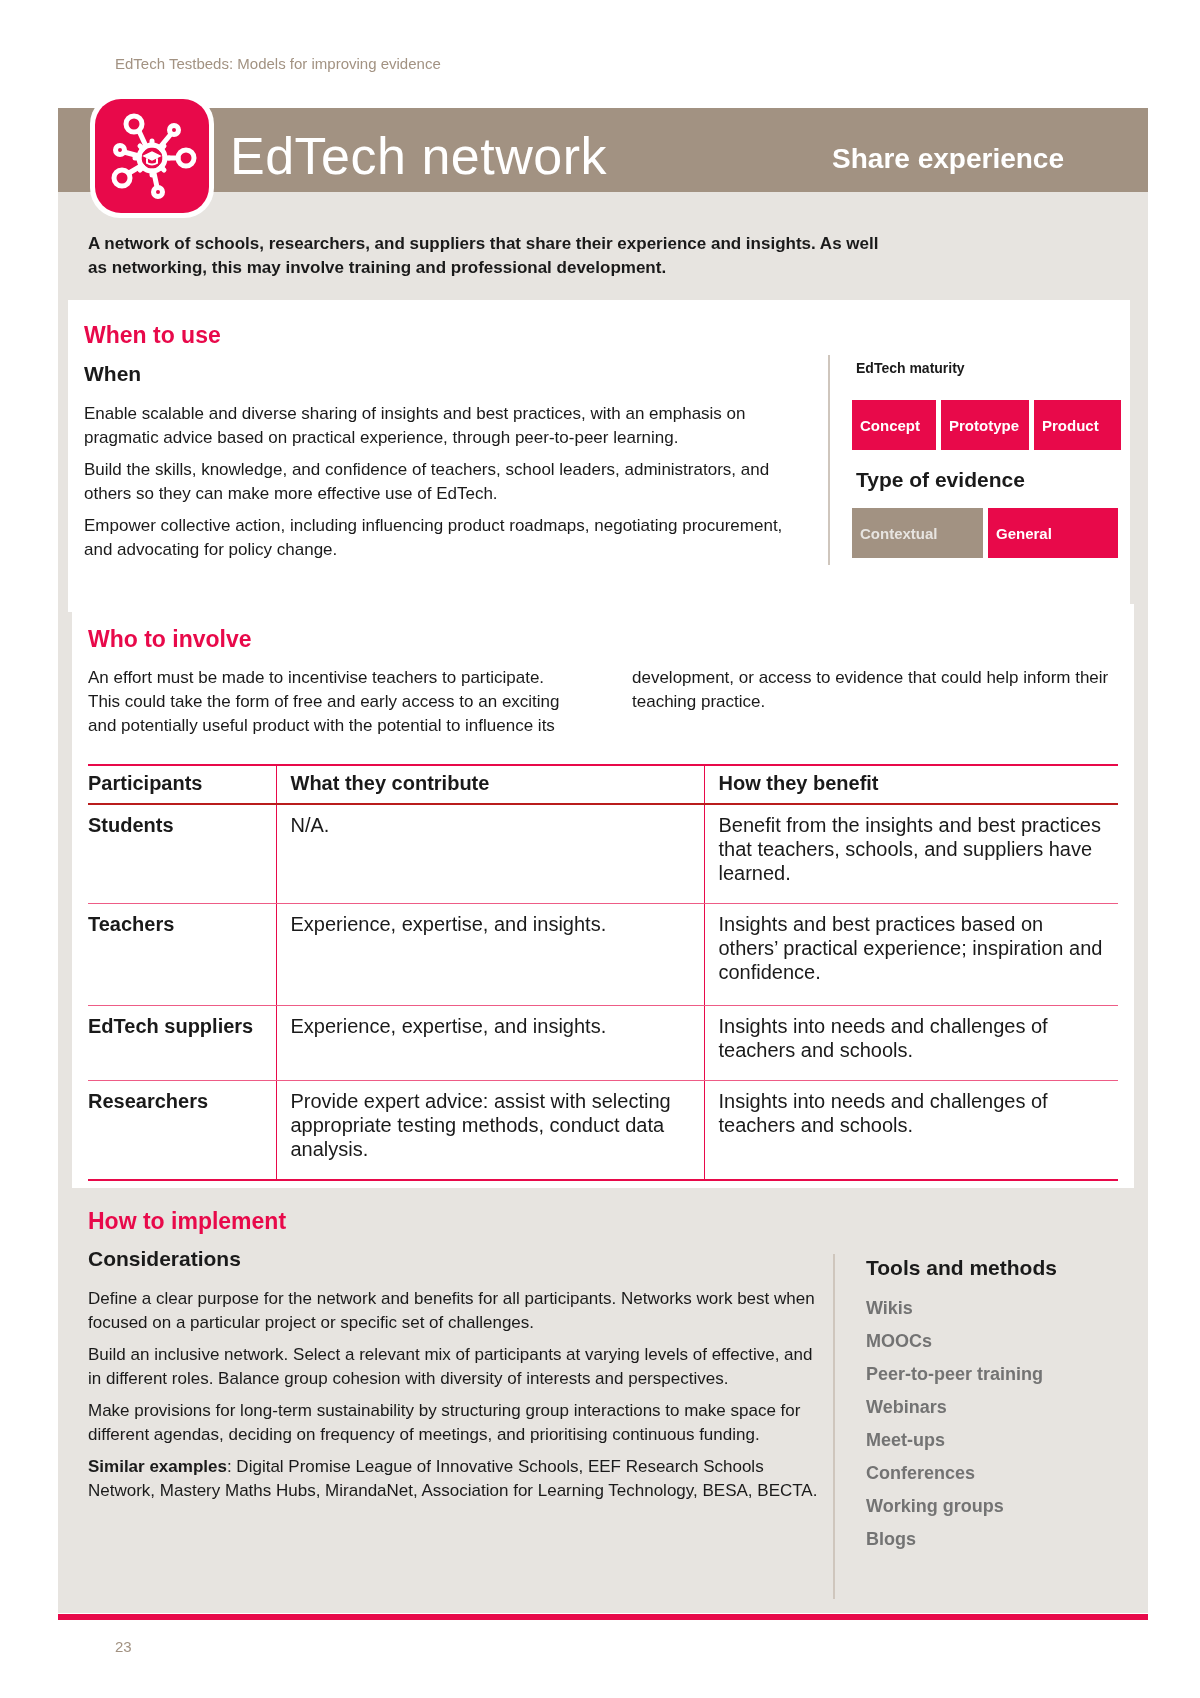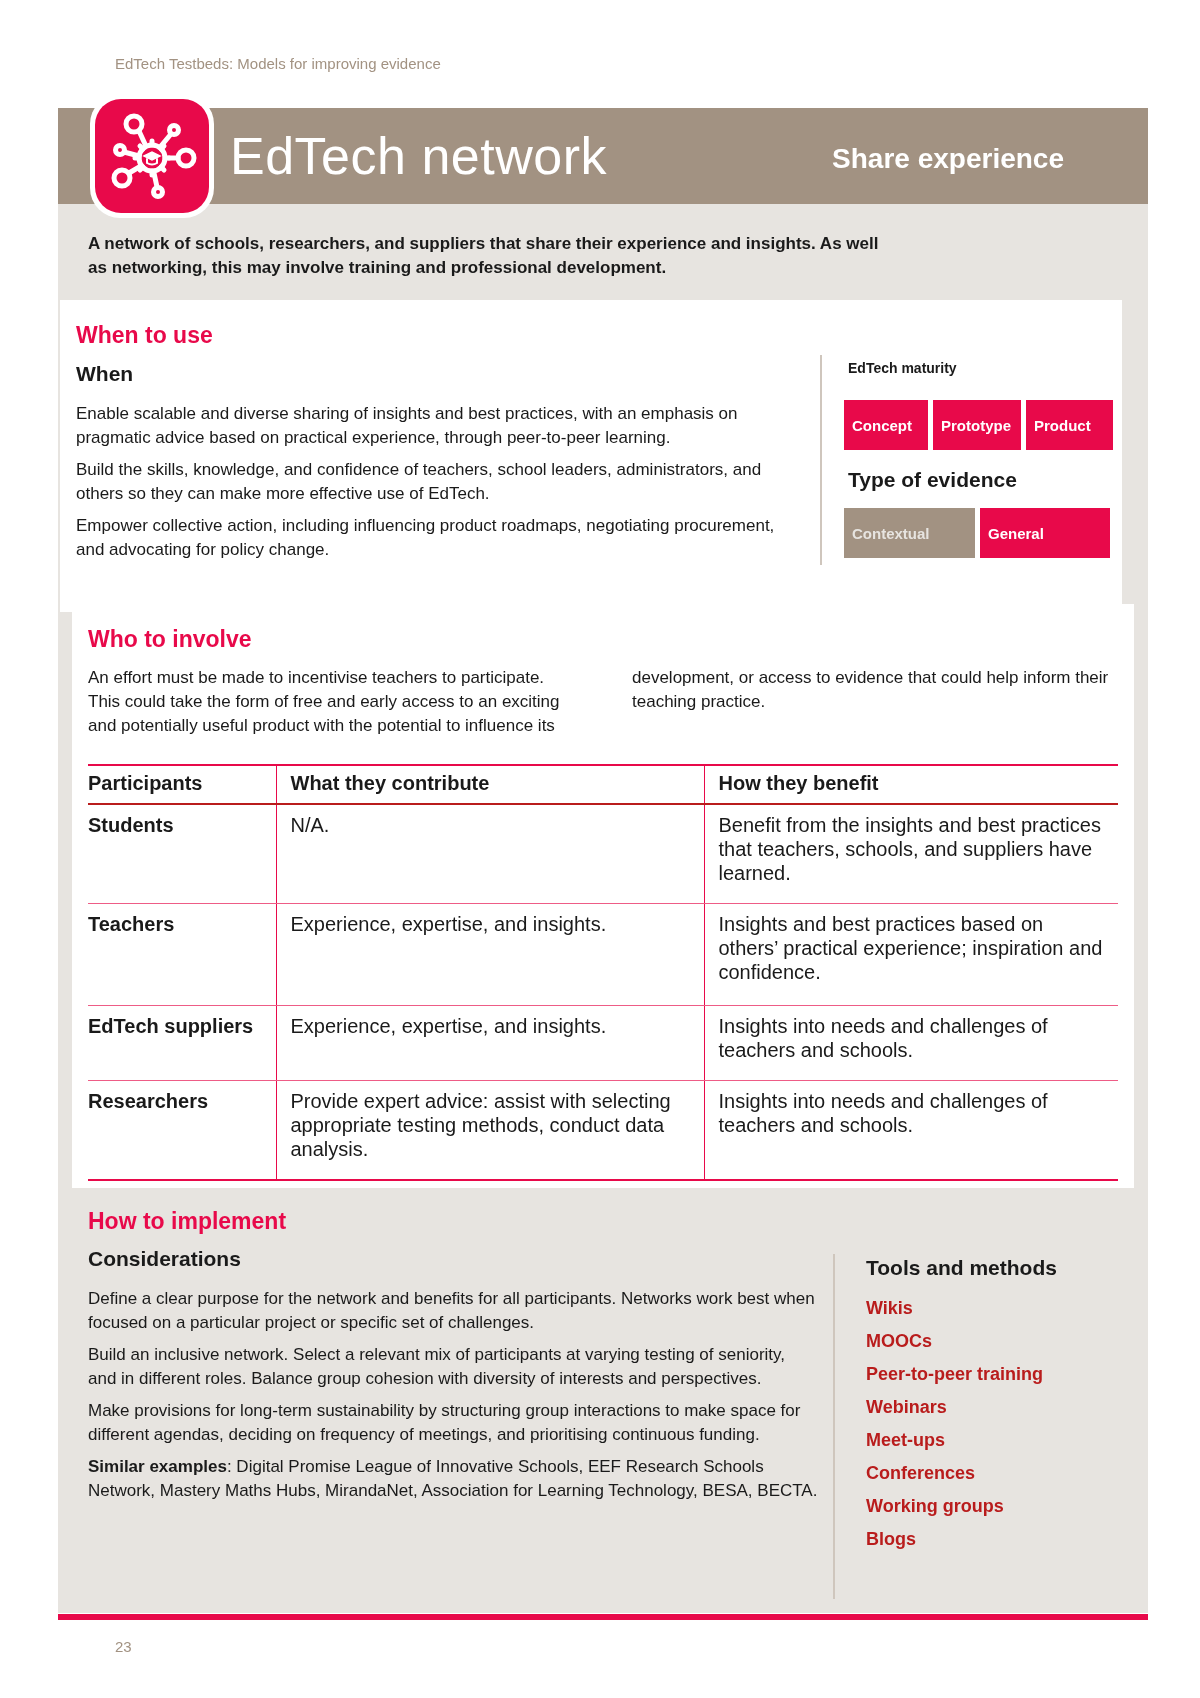--- a/index.html
+++ b/index.html
@@ -2,31 +2,31 @@
 <html><head>
 <meta charset="utf-8">
 <style>
   * { box-sizing: border-box; margin: 0; padding: 0; }
   html, body { width: 1200px; height: 1698px; background: #ffffff; }
   body { font-family: "Liberation Sans", sans-serif; color: #1a1a1a; position: relative; overflow: hidden; }
 
   .running-head { position: absolute; left: 115px; top: 55px; font-size: 15px; color: #a29282; }
 
   .card { position: absolute; left: 58px; top: 108px; width: 1090px; height: 1505px; background: #e7e4e0; }
-  .banner { position: absolute; left: 0; top: 0; width: 1090px; height: 96px; background: #a29282; }
+  .banner { position: absolute; left: 0; top: 0; width: 1090px; height: 84px; background: #a29282; }
   .banner-title { position: absolute; left: 172px; top: 18px; font-size: 52px; color: #ffffff; font-weight: normal; letter-spacing: 0.5px; }
   .banner-category { position: absolute; right: 84px; top: 35px; font-size: 28px; color: #ffffff; font-weight: bold; }
 
   .logo { position: absolute; left: 32px; top: -14px; width: 124px; height: 124px; background: #ffffff; border-radius: 30px; padding: 5px; }
   .logo-inner { width: 114px; height: 114px; background: #e8094a; border-radius: 26px; display: flex; align-items: center; justify-content: center; }
 
   .intro { position: absolute; left: 30px; top: 124px; width: 800px; font-size: 17px; line-height: 24px; color: #1a1a1a; font-weight: bold; }
 
   .panel { position: absolute; background: #ffffff; }
-  .panel-when { left: 2px; top: 192px; width: 1062px; height: 312px; }
+  .panel-when { left: 10px; top: 192px; width: 1062px; height: 312px; }
   .panel-who { left: 14px; top: 496px; width: 1062px; height: 584px; }
 
   .section-title { font-size: 23px; font-weight: bold; color: #e8094a; }
   .sub-title { font-size: 21px; font-weight: bold; color: #1a1a1a; }
   p.body { font-size: 17px; line-height: 24px; color: #1a1a1a; }
 
   .when-title { position: absolute; left: 16px; top: 22px; }
   .goals-title { position: absolute; left: 16px; top: 62px; }
   .goals-list { position: absolute; left: 16px; top: 102px; width: 720px; }
   .goals-list p { margin-bottom: 8px; }
@@ -62,21 +62,21 @@
   tr.r-suppliers td { height: 75px; }
   tr.r-researchers td { height: 96px; }
 
   .how-title { position: absolute; left: 30px; top: 1100px; }
   .consid-title { position: absolute; left: 30px; top: 1139px; }
   .consid-list { position: absolute; left: 30px; top: 1179px; width: 730px; }
   .consid-list p { margin-bottom: 8px; }
   .how-divider { left: 775px; top: 1146px; height: 345px; }
   .tools-title { position: absolute; left: 808px; top: 1148px; font-size: 21px; }
   .tools-list { position: absolute; left: 808px; top: 1190px; list-style: none; }
-  .tools-list li { font-size: 18px; font-weight: bold; color: #b91c1c; height: 33px; }
+  .tools-list li { font-size: 18px; font-weight: bold; color: #737373; height: 33px; }
 
   .footer-bar { position: absolute; left: 58px; top: 1614px; width: 1090px; height: 6px; background: #e8094a; }
   .page-number { position: absolute; left: 115px; top: 1638px; font-size: 15px; color: #a29282; }
 </style>
 </head>
 <body>
 
 <div class="running-head">EdTech Testbeds: Models for improving evidence</div>
 
 <div class="card">
@@ -180,21 +180,21 @@
           <td>Insights into needs and challenges of teachers and schools.</td>
         </tr>
       </tbody>
     </table>
   </div>
 
   <div class="section-title how-title">How to implement</div>
   <div class="sub-title consid-title">Considerations</div>
   <div class="consid-list">
     <p class="body">Define a clear purpose for the network and benefits for all participants. Networks work best when focused on a particular project or specific set of challenges.</p>
-    <p class="body">Build an inclusive network. Select a relevant mix of participants at varying testing of seniority, and in different roles. Balance group cohesion with diversity of interests and perspectives.</p>
+    <p class="body">Build an inclusive network. Select a relevant mix of participants at varying levels of effective, and in different roles. Balance group cohesion with diversity of interests and perspectives.</p>
     <p class="body">Make provisions for long-term sustainability by structuring group interactions to make space for different agendas, deciding on frequency of meetings, and prioritising continuous funding.</p>
     <p class="body"><strong>Similar examples</strong><span>: Digital Promise League of Innovative Schools, EEF Research Schools Network, Mastery Maths Hubs, MirandaNet, Association for Learning Technology, BESA, BECTA.</span></p>
   </div>
 
   <div class="vdivider how-divider"></div>
 
   <div class="sub-title tools-title">Tools and methods</div>
   <ul class="tools-list">
     <li>Wikis</li>
     <li>MOOCs</li>

